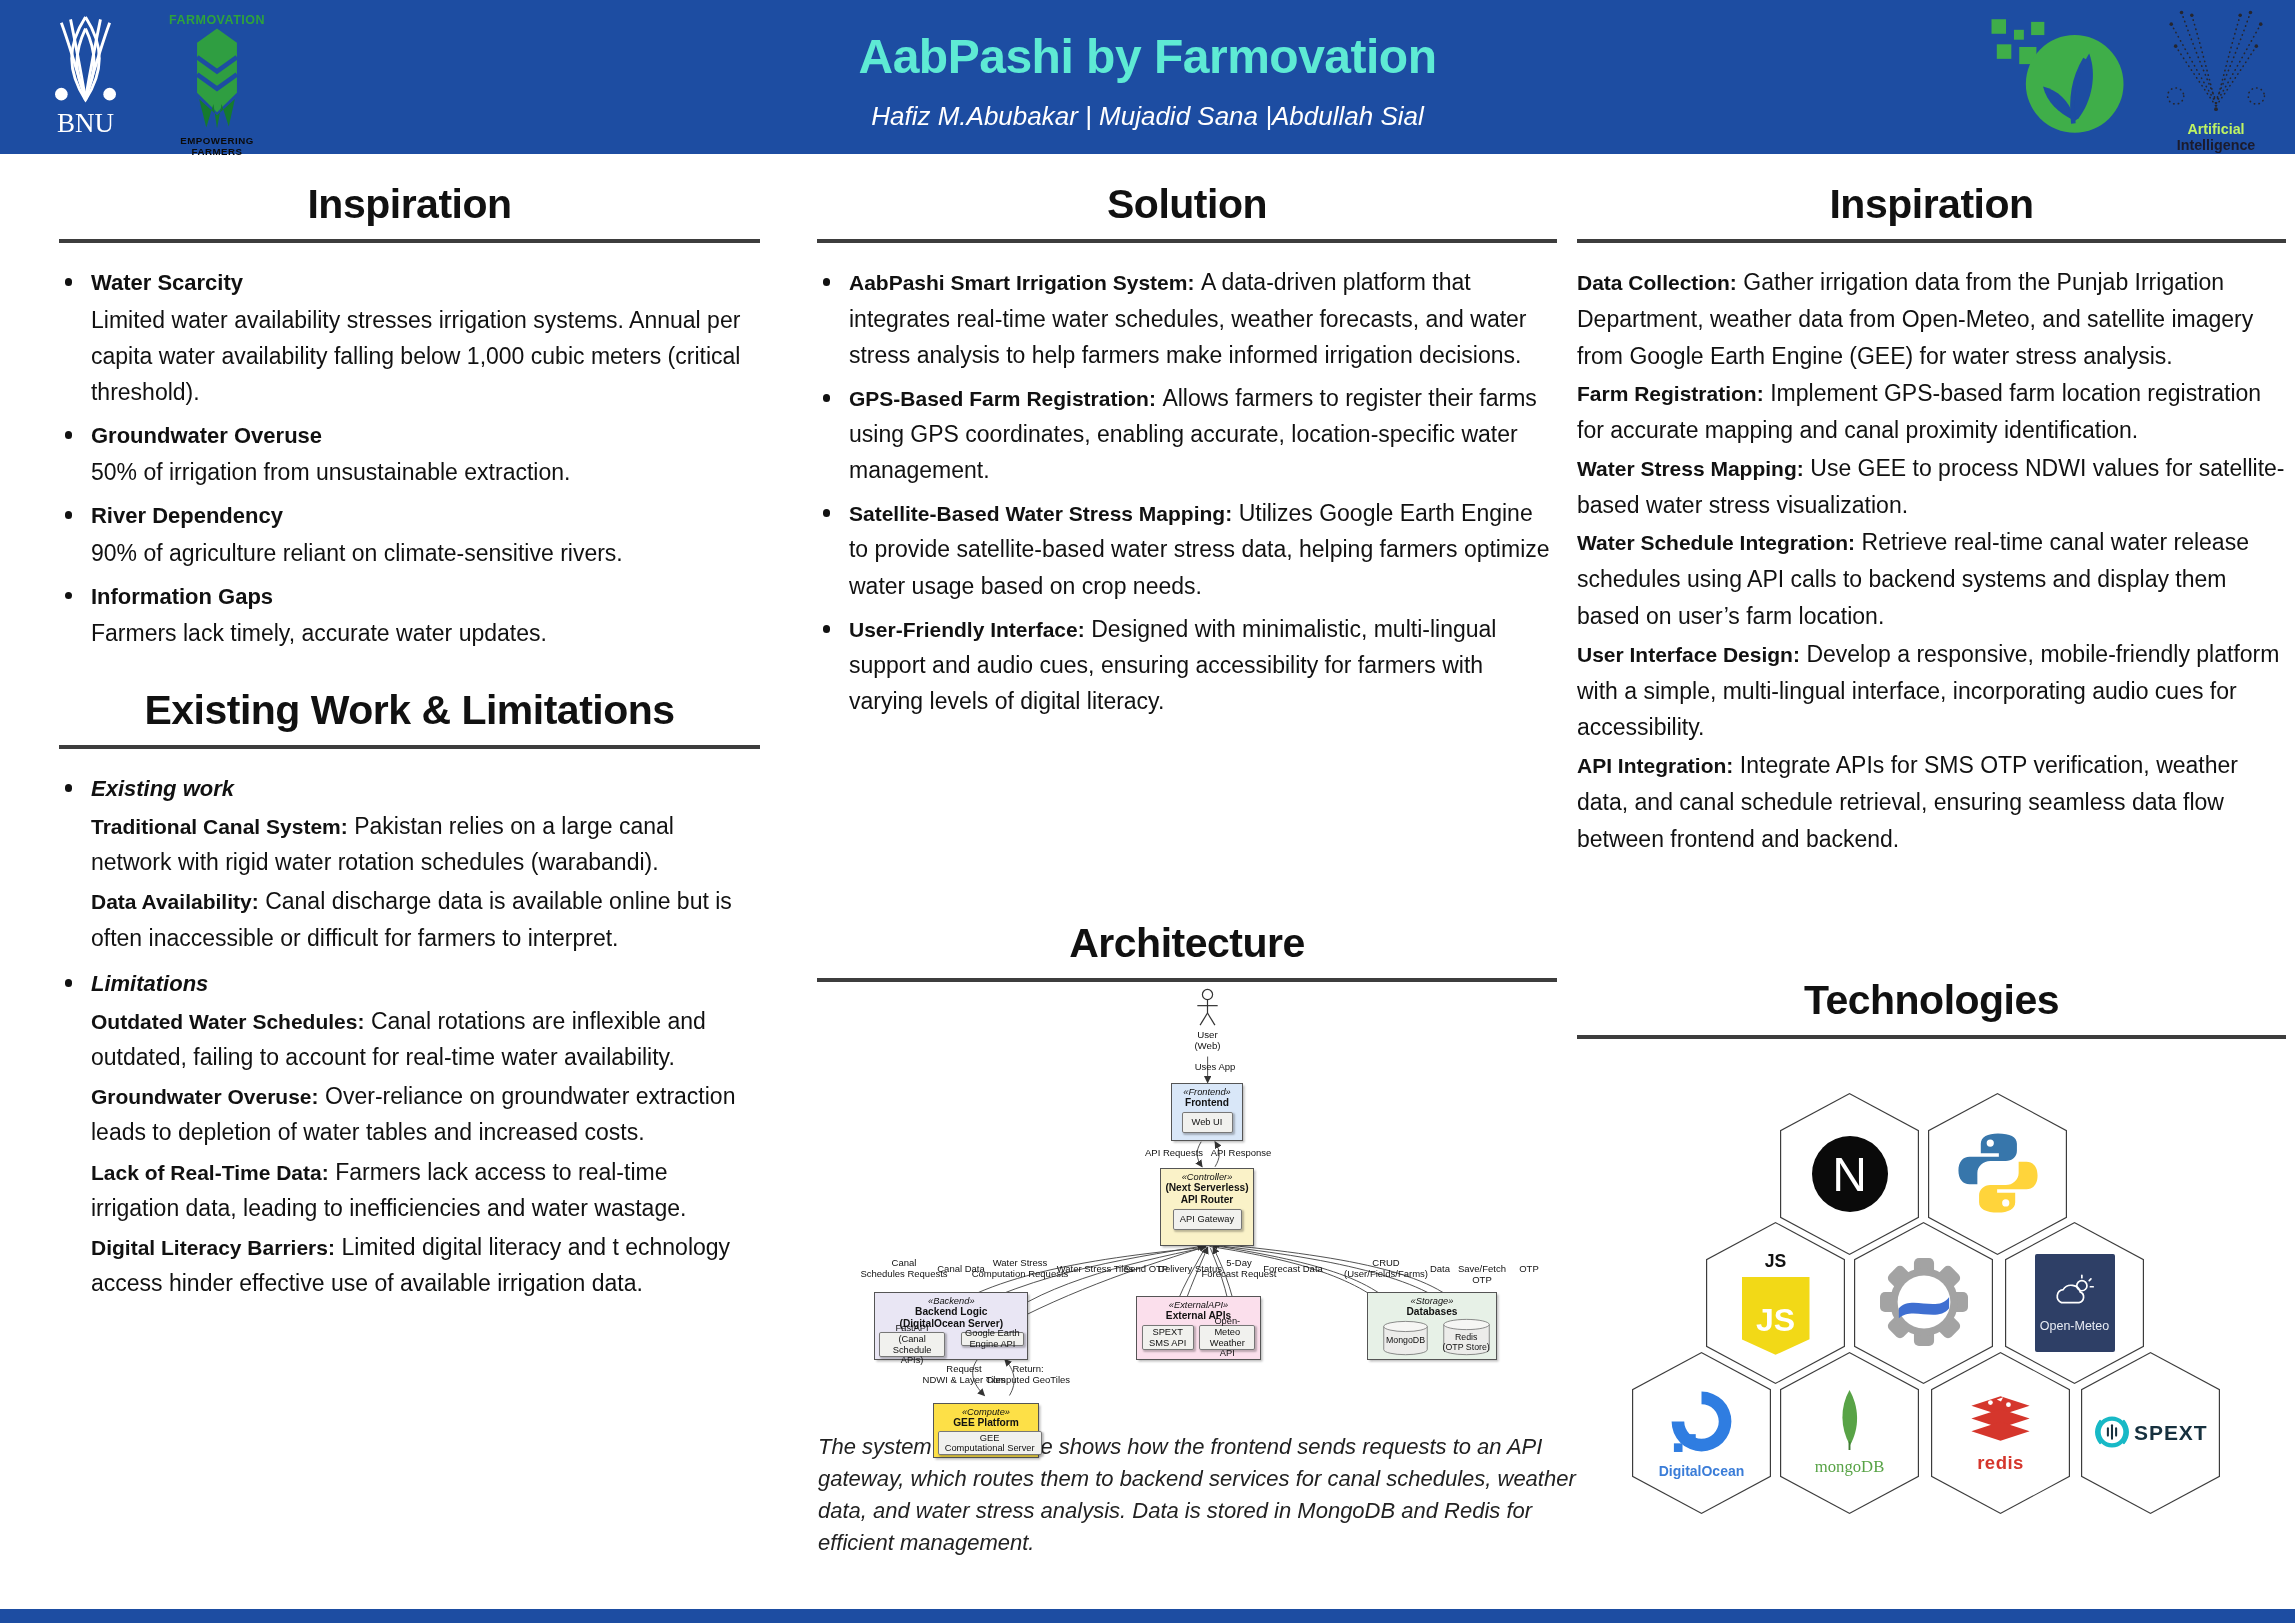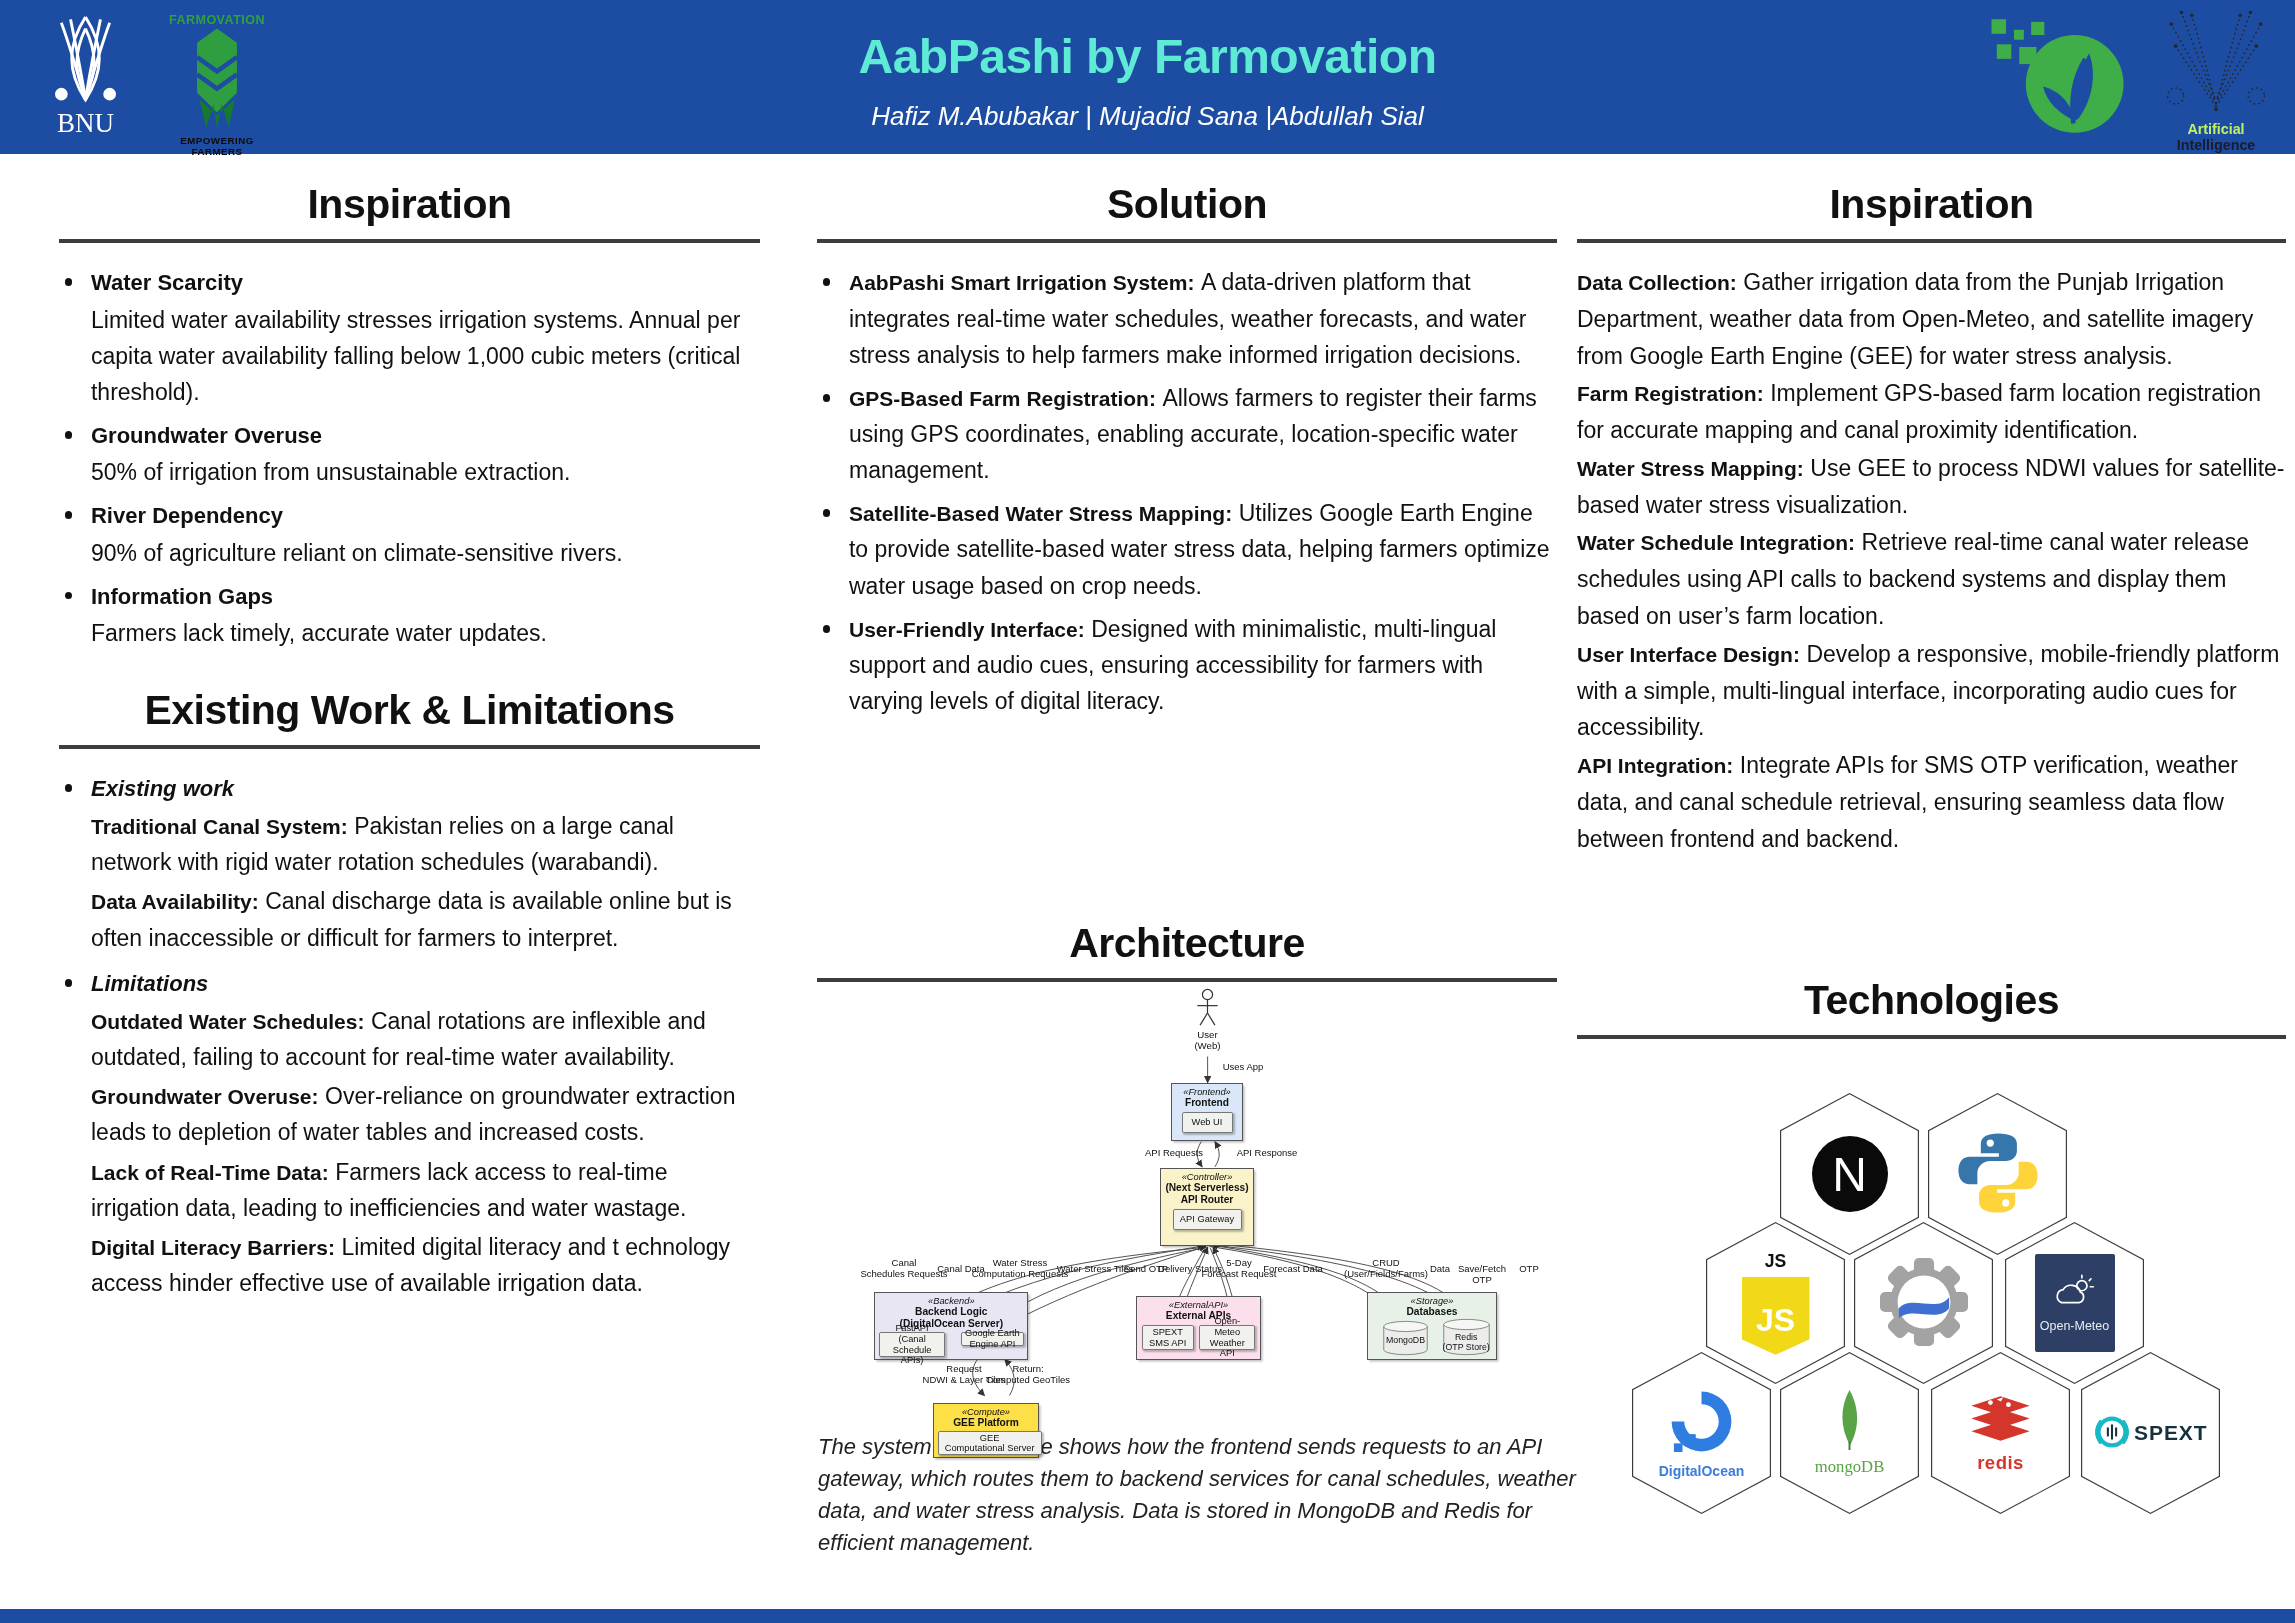--- a/index.html
+++ b/index.html
@@ -339,29 +339,29 @@
             <line x1="40" y1="25" x2="40" y2="54"></line>
             <line x1="18" y1="38" x2="62" y2="38"></line>
             <line x1="40" y1="54" x2="24" y2="80"></line>
             <line x1="40" y1="54" x2="56" y2="80"></line>
           </g>
         </svg>
       </span>
       <div class="pre">User
 (Web)</div>
     </div>
-    <div class="elab" style="left:378px; top:74px;">Uses App</div>
+    <div class="elab" style="left:350px; top:74px;">Uses App</div>
 
     <div class="dnode gbox fill-frontend" style="left:306px; top:95px; width:72px; height:58px;">
       <div class="stereo">«Frontend»</div>
       <div class="nname">Frontend</div>
       <div class="ibox" style="margin:3.7px auto 0; width:51px; height:21px;">Web UI</div>
     </div>
     <div class="elab" style="left:309px; top:160px;">API Requests</div>
-    <div class="elab" style="left:376px; top:160px;margin-left:26px;">API Response</div>
+    <div class="elab" style="left:376px; top:160px;">API Response</div>
 
     <div class="dnode gbox fill-controller" style="left:295px; top:180px; width:94px; height:78px;">
       <div class="stereo">«Controller»</div>
       <div class="nname pre">(Next Serverless)
 API Router</div>
       <div class="ibox" style="margin:3.7px auto 0; width:69px; height:21px;">API Gateway</div>
     </div>
 
     <div class="elab" style="left:39px;   top:270px;">Canal
 Schedules Requests</div>

